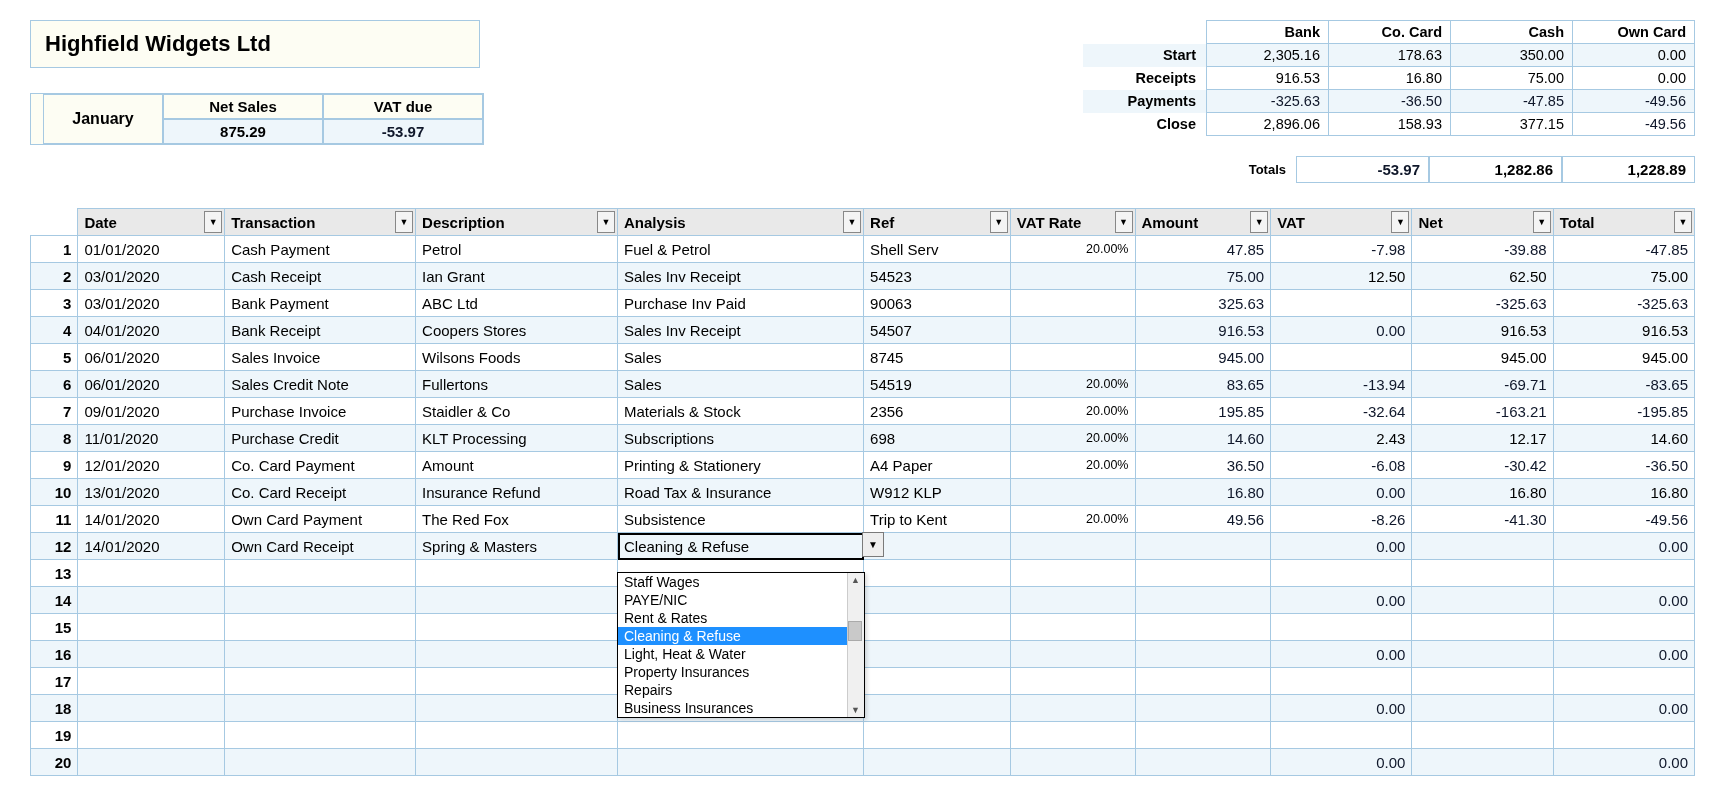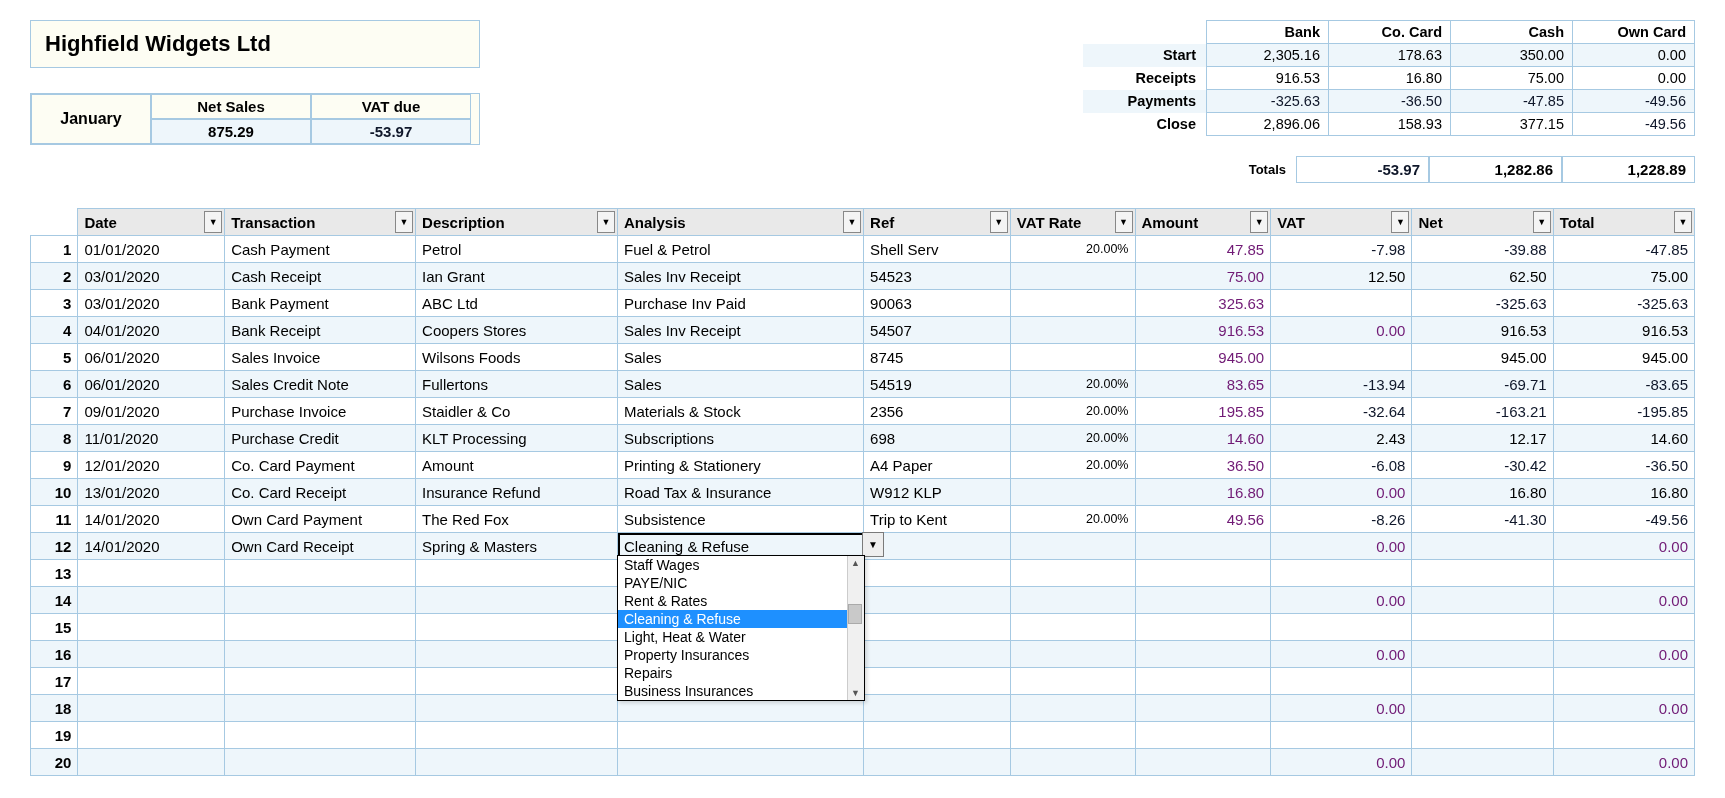--- a/index.html
+++ b/index.html
@@ -25,20 +25,21 @@
     font-weight: bold;
     background: #fdfdf3;
     width: 420px;
   }
   .month-box {
     display: grid;
     grid-template-columns: 120px 160px 160px;
     border: 1px solid #a6c9e2;
     margin-top: 25px;
     background: #fdfdf3;
+    padding-left: 12px;
   }
   .month-box div {
     border: 1px solid #a6c9e2;
     text-align: center;
     padding: 3px 6px;
   }
   .month-box .month-label {
     grid-row: span 2;
     display:flex; align-items:center; justify-content:center;
     font-weight:bold; font-size:16px;
@@ -107,41 +108,41 @@
     width:16px;
     border:1px solid #888;
     background:#f4f4f4;
     display:flex; align-items:center; justify-content:center;
     font-size:9px;
     cursor:pointer;
   }
   table.tx td.num { text-align:right; }
   table.tx td.rownum { text-align:right; font-weight:bold; width:30px; }
   table.tx tr.alt td { background:#eef6fb; }
-  .faded { color:#701a75; }
+  .faded { color:#0f172a; }
   .vatrate { font-size:12.5px; }
 
   
   .active-cell {
     outline: 2px solid #000;
     outline-offset:-2px;
     position:relative;
   }
   .dd-btn {
     position:absolute;
     right:-21px; top:-1px;
     width:20px; height:23px;
     border:1px solid #7a7a7a;
     background:#eee;
     display:flex; align-items:center; justify-content:center;
     font-size:10px; cursor:pointer;
   }
   .dropdown {
     position:absolute;
-    left:-1px; top:22px;
+    left:-1px; top:39px;
     width:246px;
     border:1px solid #000;
     background:#fff;
     font-size:14px;
     z-index:10;
     box-shadow:2px 2px 4px rgba(0,0,0,0.15);
   }
   .dropdown .opt { padding:1px 6px; cursor:pointer; }
   .dropdown .opt.sel { background:#1e90ff; color:#fff; }
   .dropdown .scroll {

